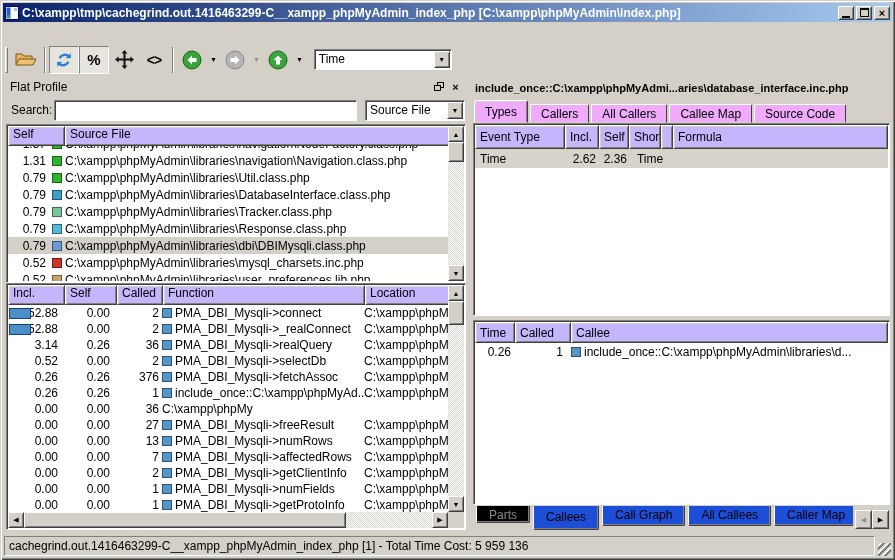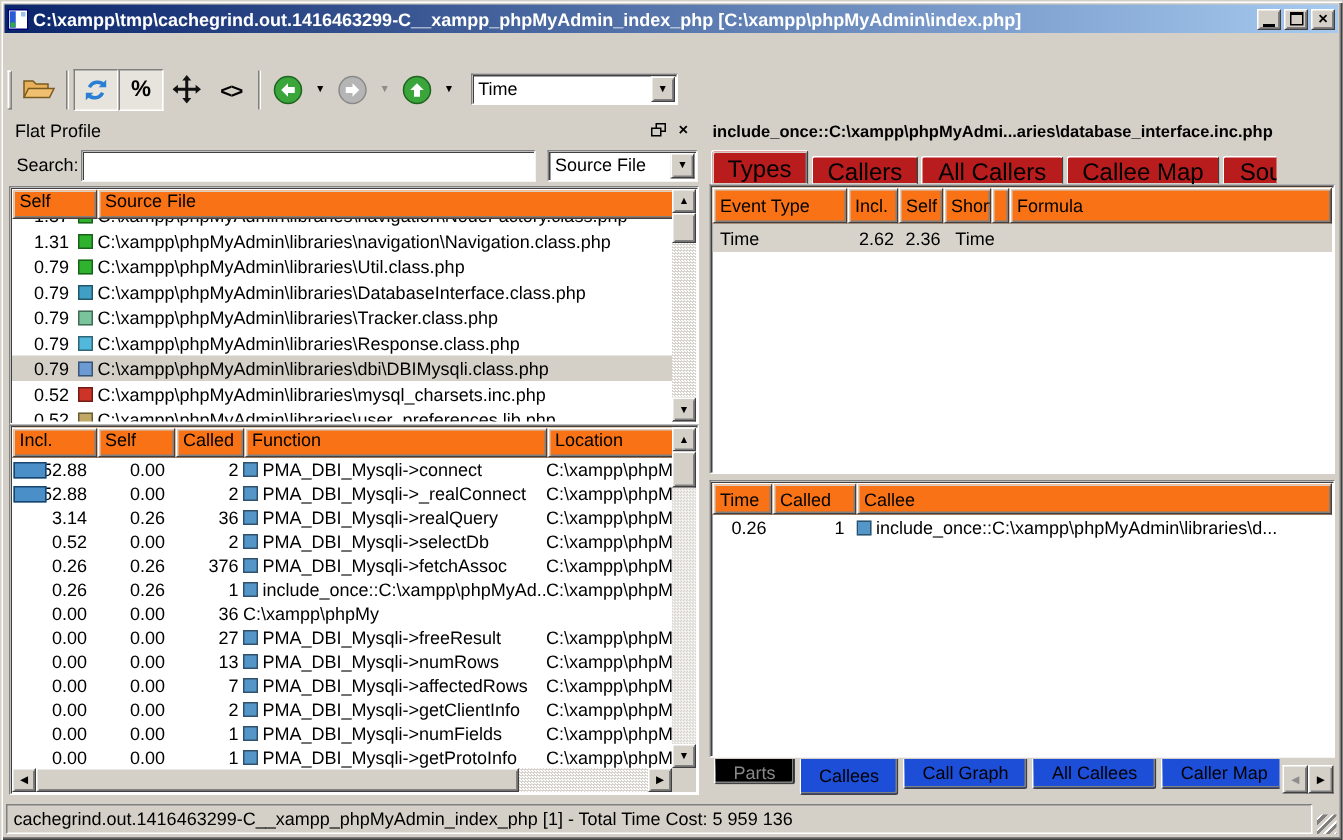--- a/index.html
+++ b/index.html
@@ -40,21 +40,21 @@
   .dock.right{left:472px;right:4px;}
   .dock-title{position:absolute;left:0;top:0;right:0;height:20px;display:flex;align-items:center;font-size:12px;padding:0 6px;}
   .dock-title .t{flex:1;}
   .dkbtn{width:15px;height:14px;display:flex;align-items:center;justify-content:center;margin-left:2px;font-size:11px;font-weight:bold;}
   .search-row{position:absolute;left:0;top:20px;right:0;height:27px;font-size:12px;}
   .search-row .lbl{position:absolute;left:7px;top:6px;}
   .field{position:absolute;left:50px;top:3px;width:303px;height:21px;background:#fff;border:1px solid;border-color:#808080 #ffffff #ffffff #808080;box-shadow:inset 1px 1px 0 #404040;font-size:12px;padding:0 3px;outline:none;}
   .group-combo{position:absolute;left:361px;top:3px;width:100px;}
   
   .thead{position:absolute;left:1px;top:1px;right:1px;height:20px;display:flex;background:#d4d0c8;}
-  .hcell{height:20px;border:1px solid;border-color:#ffffff #404040 #404040 #ffffff;box-shadow:inset 1px 1px 0 #d4d0c8,inset -1px -1px 0 #808080;background:#f97316;font-size:12px;padding:0 4px 0 4px;white-space:nowrap;overflow:hidden;flex:0 0 auto;}
+  .hcell{height:20px;border:1px solid;border-color:#ffffff #404040 #404040 #ffffff;box-shadow:inset 1px 1px 0 #d4d0c8,inset -1px -1px 0 #808080;background:#c4b5fd;font-size:12px;padding:0 4px 0 4px;white-space:nowrap;overflow:hidden;flex:0 0 auto;}
   .hcell.flex{flex:1 1 auto;}
   .sq{display:inline-block;width:10px;height:10px;border:1px solid rgba(0,0,0,0.45);margin:0 3px 0 0;vertical-align:-1px;flex:0 0 auto;}
   
   .vscroll{position:absolute;top:1px;right:1px;bottom:1px;width:16px;background:#e9e7e1;background-image:repeating-conic-gradient(#ffffff 0% 25%, #d6d3cc 0% 50%);background-size:2px 2px;}
   .hscroll{position:absolute;left:1px;bottom:1px;right:17px;height:16px;background:#e9e7e1;background-image:repeating-conic-gradient(#ffffff 0% 25%, #d6d3cc 0% 50%);background-size:2px 2px;}
   .sbtn{position:absolute;width:16px;height:16px;background:#d4d0c8;border:1px solid;border-color:#ffffff #404040 #404040 #ffffff;box-shadow:inset 1px 1px 0 #d4d0c8,inset -1px -1px 0 #808080;display:flex;align-items:center;justify-content:center;font-size:7px;color:#000;}
   .thumb{position:absolute;background:#d4d0c8;border:1px solid;border-color:#ffffff #404040 #404040 #ffffff;box-shadow:inset 1px 1px 0 #d4d0c8,inset -1px -1px 0 #808080;}
   .corner{position:absolute;right:1px;bottom:1px;width:16px;height:16px;background:#d4d0c8;}
   
   .file-table{left:2px;top:47px;width:460px;height:159px;}
@@ -70,21 +70,21 @@
   .trow{height:16px;display:flex;align-items:center;white-space:nowrap;overflow:hidden;}
   .c-incl{width:56px;text-align:right;padding-right:6px;flex:0 0 auto;position:relative;}
   .c-self{width:52px;text-align:right;padding-right:6px;flex:0 0 auto;}
   .c-called{width:46px;text-align:right;padding-right:3px;flex:0 0 auto;}
   .c-fn{width:202px;flex:0 0 auto;display:flex;align-items:center;overflow:hidden;}
   .c-loc{flex:1 1 auto;overflow:hidden;}
   .bar{position:absolute;left:1px;top:2px;height:11px;background:#4b8fc9;border:1px solid #17456e;}
   
   .detail-title{position:absolute;left:3px;top:2px;right:1px;height:19px;font-size:11px;font-weight:bold;white-space:nowrap;overflow:hidden;line-height:19px;}
   .tabs{position:absolute;left:2px;top:22px;right:40px;height:24px;display:flex;align-items:flex-end;overflow:hidden;}
-  .tab{height:19px;padding:2px 10px 0 10px;font-size:16px;background:#b91c1c;border:1px solid;border-color:#ffffff #404040 #d4d0c8 #ffffff;border-radius:2px 2px 0 0;margin-right:2px;white-space:nowrap;}
+  .tab{height:19px;padding:2px 10px 0 10px;font-size:12px;background:#f0abfc;border:1px solid;border-color:#ffffff #404040 #d4d0c8 #ffffff;border-radius:2px 2px 0 0;margin-right:2px;white-space:nowrap;}
   .tab.active{height:23px;padding-top:4px;font-weight:normal;box-shadow:inset 1px 1px 0 #d4d0c8,inset -1px 0 0 #808080;}
   .types-table{left:1px;top:46px;right:1px;height:193px;}
   .types-head{position:absolute;left:1px;top:1px;right:1px;height:24px;display:flex;background:#d4d0c8;}
   .types-head .hcell{height:24px;padding-top:4px;}
   .types-rows{position:absolute;left:1px;top:25px;right:1px;bottom:1px;overflow:hidden;font-size:12px;}
   .tyrow{height:19px;display:flex;align-items:center;background:#d7d3ca;}
   .ty0{width:90px;padding-left:5px;flex:0 0 auto;}
   .ty1{width:34px;text-align:right;padding-right:3px;flex:0 0 auto;}
   .ty2{width:30px;text-align:right;padding-right:2px;flex:0 0 auto;}
   .ty3{width:42px;text-align:center;flex:0 0 auto;}

